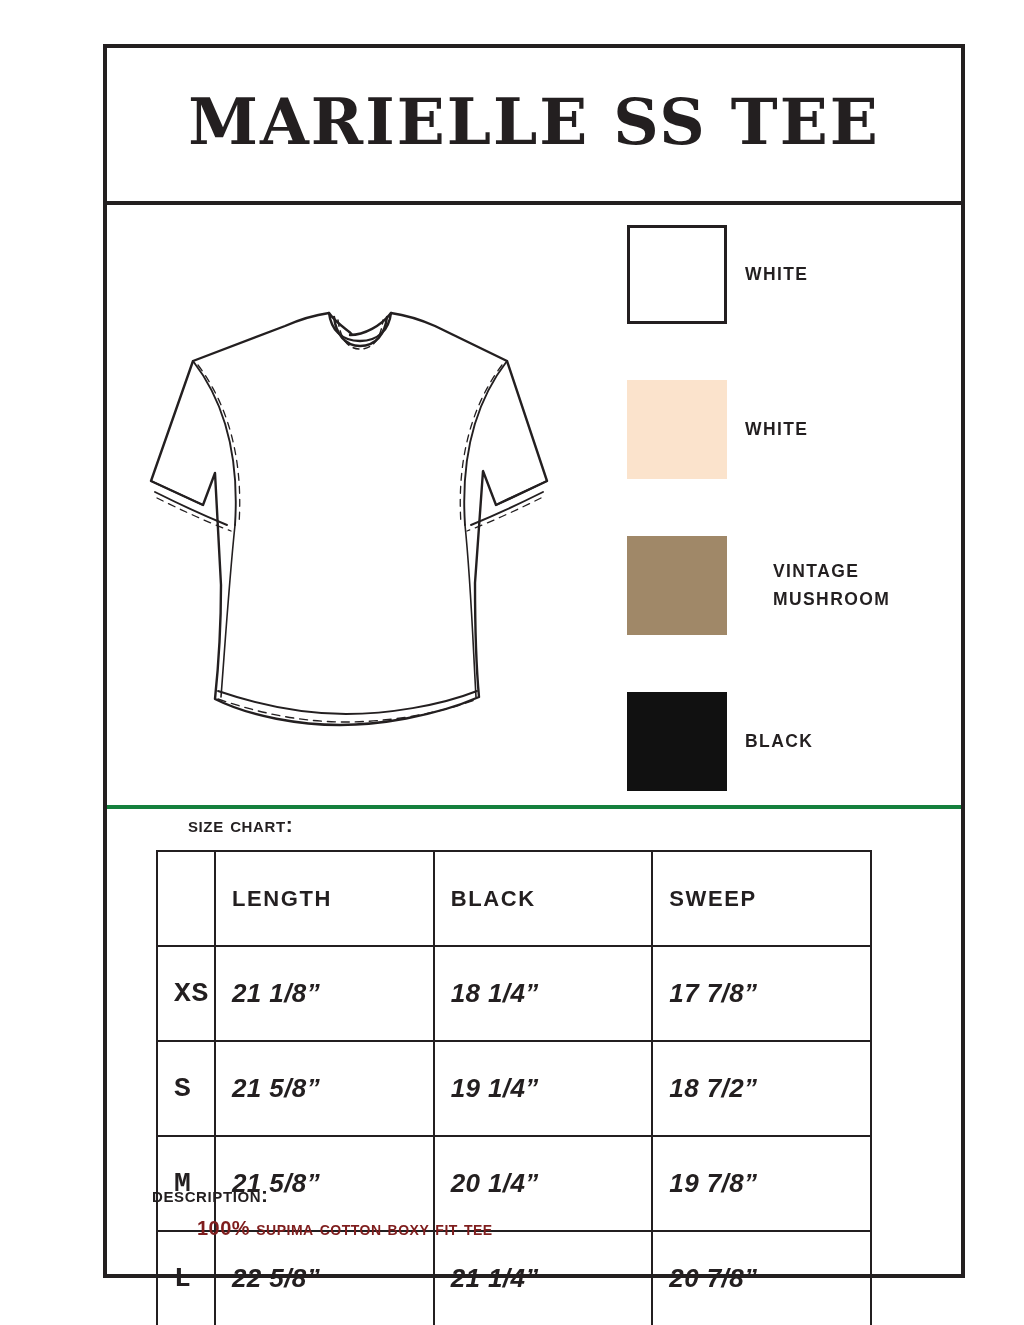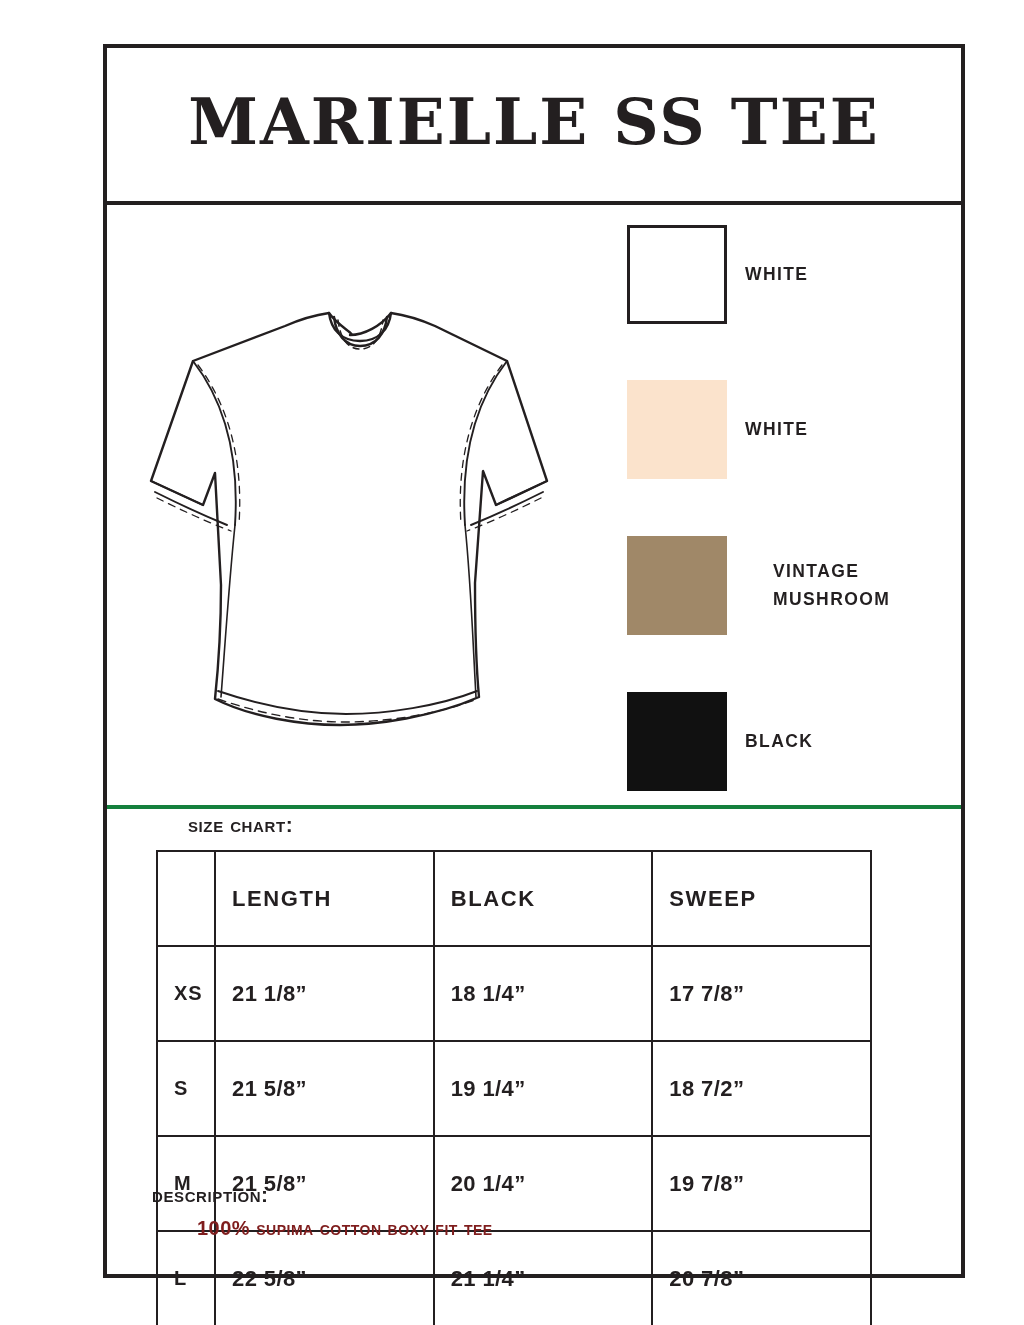--- a/index.html
+++ b/index.html
@@ -158,26 +158,28 @@
     color: #231f20;
     padding: 16px;
   }
   #size-table col.size-col { width: 58px; }
   #size-table td.corner-cell { border: 2px solid #231f20; }
   #size-table td.col-header {
     font-size: 22px;
     letter-spacing: 1.6px;
   }
   #size-table td.size-label {
-    font-size: 20px;
+    font-size: 28px;
     letter-spacing: 0.8px;
+    font-family: Liberation Mono, monospace;
   }
   #size-table td.measure {
-    font-size: 22px;
+    font-size: 26px;
     letter-spacing: 0.4px;
+    font-style: italic;
   }
 </style>
 </head>
 <body>
 
 <div id="spec-frame">
 
   <div id="title-panel">
     <div id="style-title">MARIELLE SS TEE</div>
   </div>

